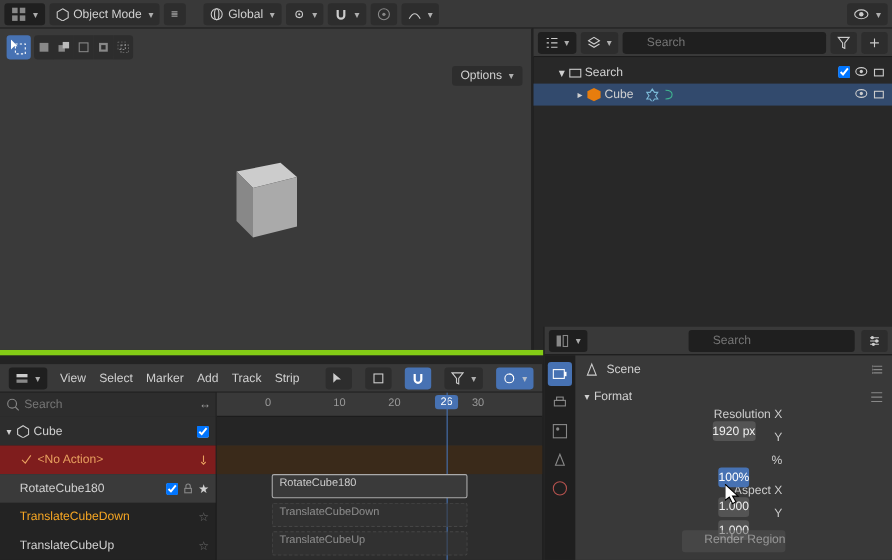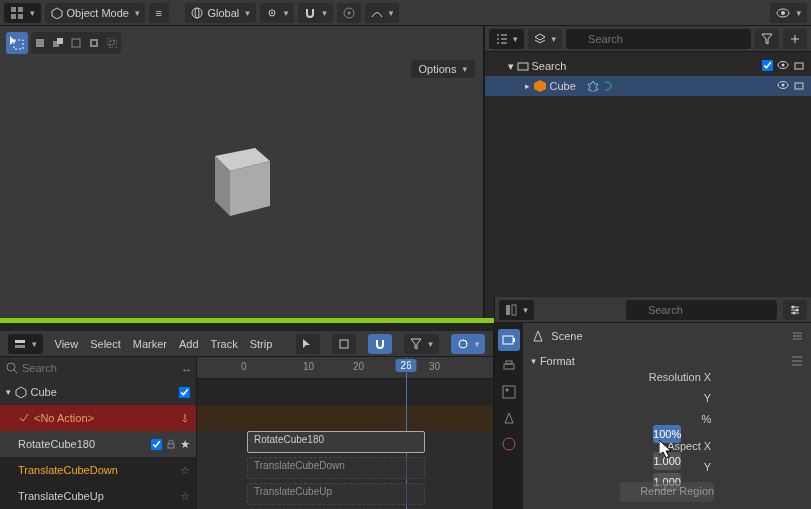--- a/index.html
+++ b/index.html
@@ -434,20 +434,21 @@
         </div>
         <div class="panel-hdr">
           <span style="font-size:9px">▾</span>
           <span>Format</span>
           <svg width="12" height="10" class="list-icon">
               <path d="M1,1 h10 M1,5 h10 M1,9 h10" stroke="#888"></path>
             </svg>
         </div>
         <div class="prop-row">
           <span class="prop-label">Resolution X</span>
+          <span class="prop-field">1920 px</span>
         </div>
         <div class="prop-row">
           <span class="prop-label">Y</span>
         </div>
         <div class="prop-row">
           <span class="prop-label">%</span>
           <span class="prop-field blue">100%</span>
         </div>
         <div style="height:6px"></div>
         <div class="prop-row">

